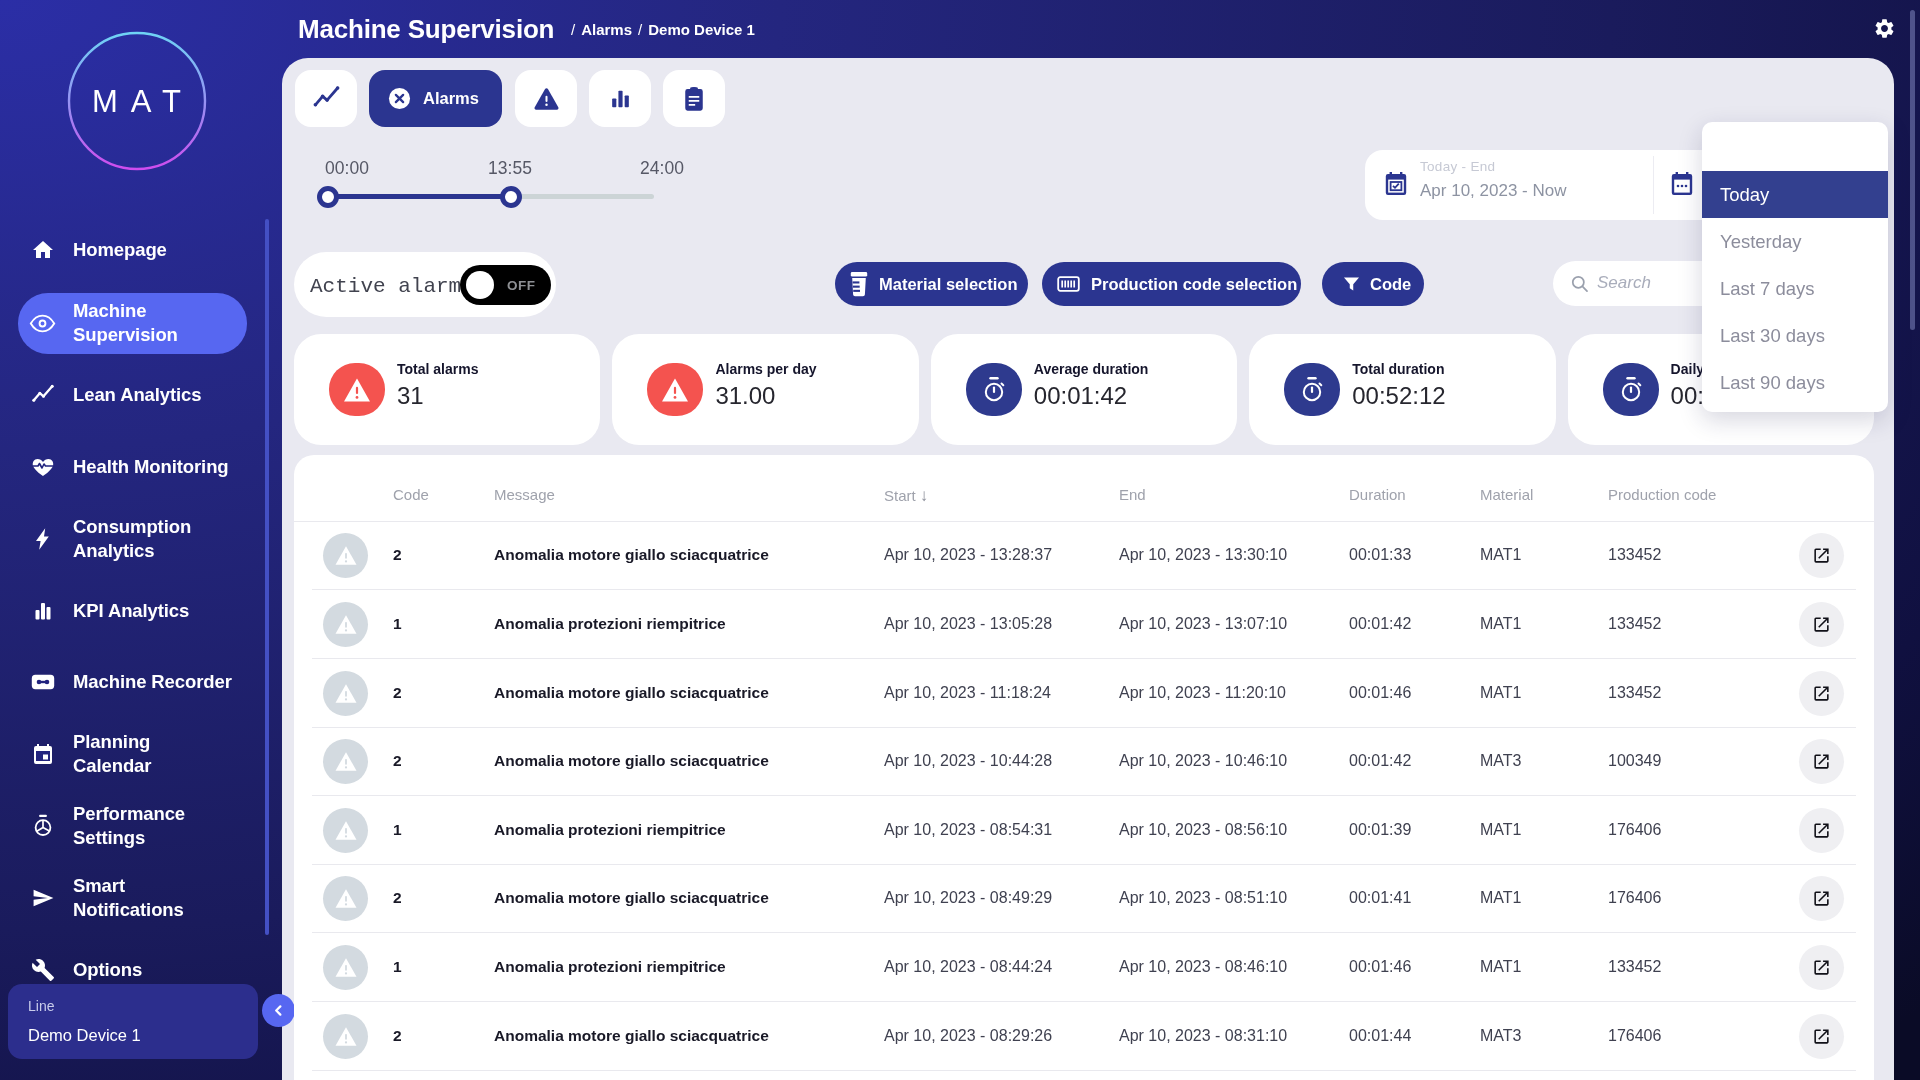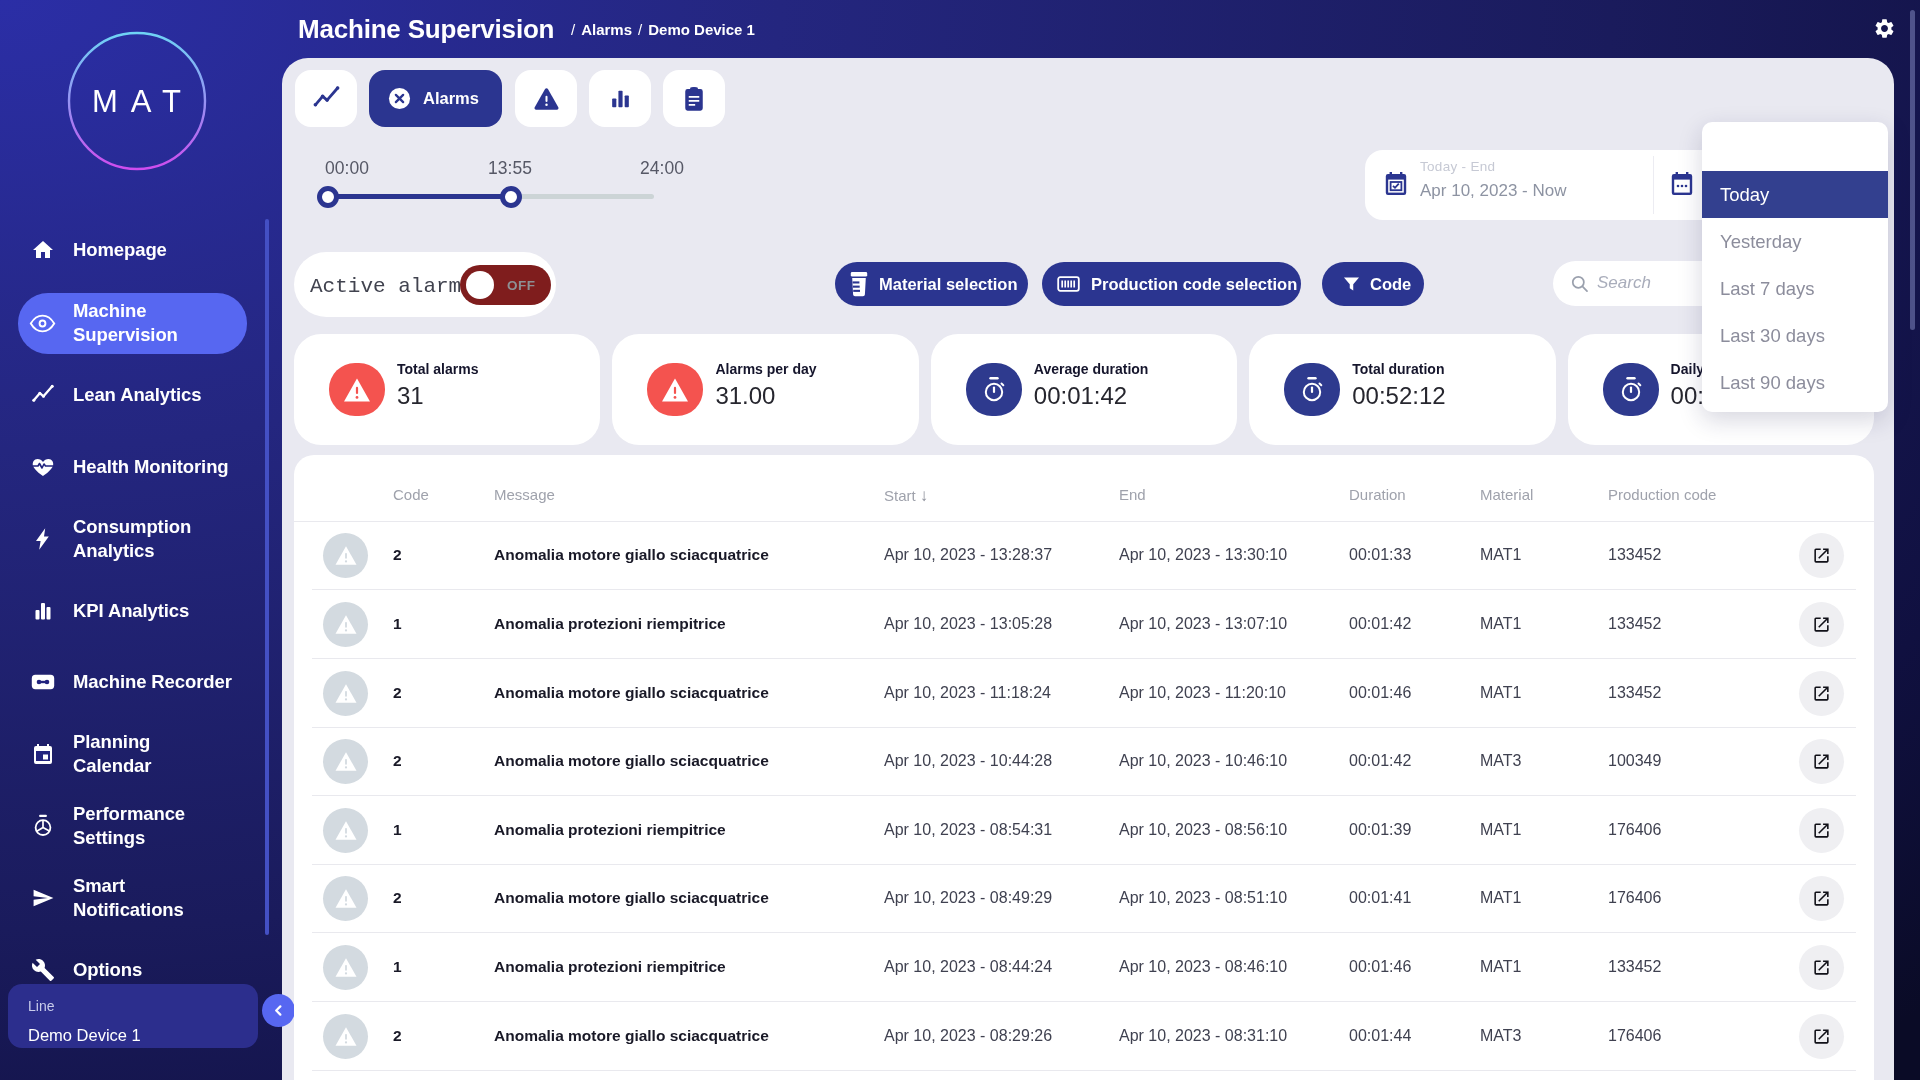--- a/index.html
+++ b/index.html
@@ -20,21 +20,21 @@
 #crumbs { position:absolute; left:565px; top:21px; color:#fff; font-size:15px; font-weight:bold; }
 #crumbs span.sl { font-weight:normal; margin:0 6px; }
 
 #logo { position:absolute; left:67px; top:31px; width:140px; height:140px; }
 #nav { position:absolute; left:0; top:0; }
 .nav-item { position:absolute; left:0; width:260px; display:flex; align-items:center; color:#fff; }
 .nav-item .nico { position:absolute; left:31px; width:24px; height:24px; }
 .nav-item .nlab { position:absolute; left:73px; font-size:18.5px; font-weight:bold; line-height:24px; white-space:pre-line; letter-spacing:-0.1px; }
 #active-pill { position:absolute; left:18px; top:293px; width:229px; height:61px; background:#5767f1; border-radius:30px; }
 #side-scroll { position:absolute; left:265px; top:219px; width:4px; height:716px; background:#4450c4; border-radius:2px; }
-#side-card { position:absolute; left:8px; top:984px; width:250px; height:64px; background:#2c2e8d; border-radius:14px; }
+#side-card { position:absolute; left:8px; top:984px; width:250px; height:75px; background:#2c2e8d; border-radius:14px; }
 #side-card .l1 { position:absolute; left:20px; top:14px; font-size:14px; color:#c9cceb; }
 #side-card .l2 { position:absolute; left:20px; top:42px; font-size:16.5px; color:#fff; }
 #collapse-btn { position:absolute; left:262px; top:994px; width:33px; height:33px; border-radius:50%; background:#5767f1; display:flex; align-items:center; justify-content:center; }
 
 .tabbtn { position:absolute; top:70px; height:57px; background:#fff; border-radius:16px; display:flex; align-items:center; justify-content:center; }
 #tab-alarms { position:absolute; top:70px; left:369px; width:133px; height:57px; background:#2b3590; border-radius:16px; display:flex; align-items:center; color:#fff; font-weight:bold; font-size:16.5px; }
 
 .sl-lab { position:absolute; top:158px; font-size:17.5px; color:#565866; transform:translateX(-50%); }
 #sl-track { position:absolute; left:328px; top:194px; width:326px; height:5px; background:#ccd4d6; border-radius:3px; }
 #sl-fill { position:absolute; left:328px; top:194px; width:183px; height:5px; background:#2b3590; border-radius:3px; }
@@ -44,21 +44,21 @@
 #datebox .lab { position:absolute; left:55px; top:9px; font-size:13.5px; color:#c6c9d4; letter-spacing:0.3px; }
 #datebox .val { position:absolute; left:55px; top:31px; font-size:17px; color:#8d93a2; }
 #datebox .divider { position:absolute; left:288px; top:6px; width:1px; height:58px; background:#ececf2; }
 
 #dropdown { position:absolute; left:1702px; top:122px; width:186px; height:290px; background:#fff; border-radius:10px; box-shadow:0 8px 24px rgba(30,30,80,0.18); z-index:20; }
 #dropdown .item { position:absolute; left:0; width:186px; height:47px; line-height:47px; padding-left:18px; font-size:18.5px; color:#8c8d9c; }
 #dropdown .sel { background:#33408f; color:#fff; }
 
 #togglecard { position:absolute; left:294px; top:252px; width:262px; height:65px; background:#fff; border-radius:33px; }
 #togglecard .lab { position:absolute; left:16px; top:23px; font-size:21px; color:#41434f;font-family:Liberation Mono, monospace; }
-#toggle { position:absolute; left:166px; top:13px; width:91px; height:40px; border-radius:20px; background:#7f1d1d; }
+#toggle { position:absolute; left:166px; top:13px; width:91px; height:40px; border-radius:20px; background:#000000; }
 #toggle .knob { position:absolute; left:6px; top:6px; width:28px; height:28px; background:#fff; border-radius:50%; }
 #toggle .off { position:absolute; left:47px; top:13px; font-size:13.5px; font-weight:bold; color:#8e9094; letter-spacing:0.5px; }
 
 .navybtn { position:absolute; top:262px; height:44px; background:#2b3590; border-radius:22px; color:#fff; font-weight:bold; font-size:16.5px; display:flex; align-items:center; white-space:nowrap; }
 #searchbox { position:absolute; left:1553px; top:261px; width:321px; height:45px; background:#fff; border-radius:22.5px; }
 #searchbox .ph { position:absolute; left:44px; top:12px; font-size:17px; font-style:italic; color:#a9adbb; }
 
 .stat { position:absolute; top:334px; width:306.4px; height:111px; background:#fff; border-radius:27px; }
 .stat .sic { position:absolute; left:35px; top:29px; width:56px; height:53px; border-radius:26px; display:flex; align-items:center; justify-content:center; }
 .stat .red { background:#f4534f; }

